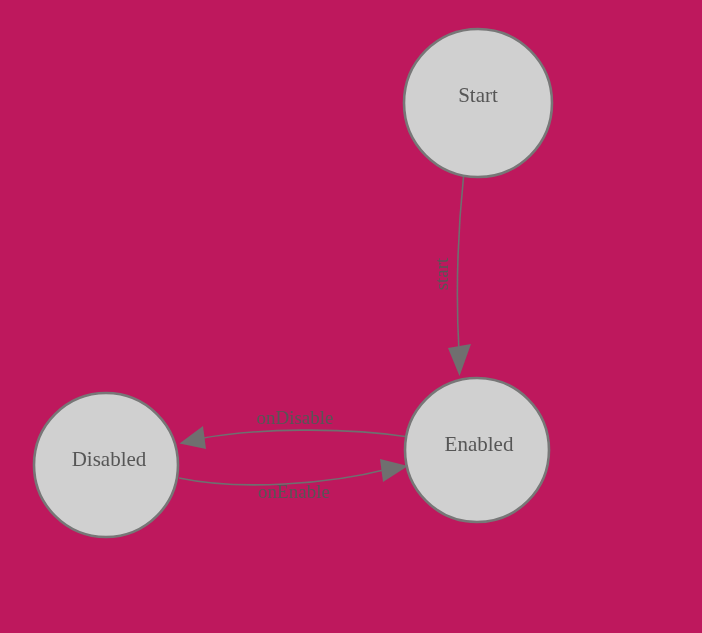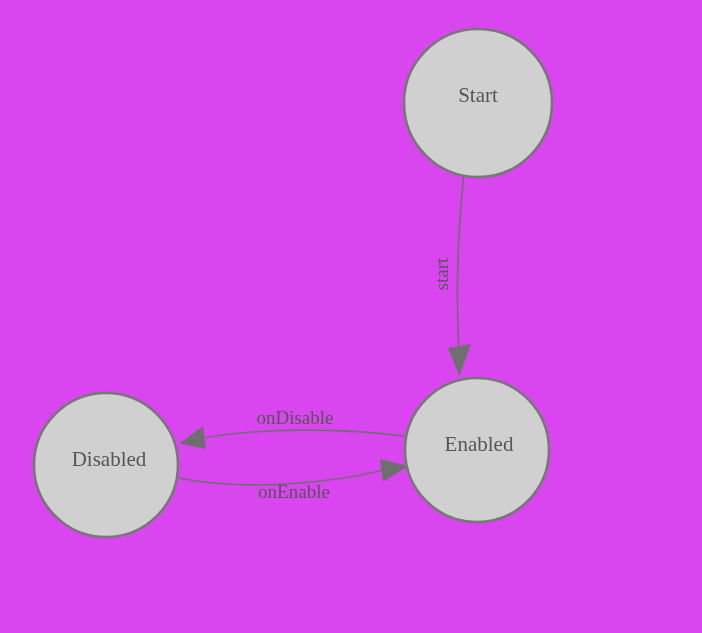--- a/index.html
+++ b/index.html
@@ -10,21 +10,21 @@
   body {
     width: 702px;
     height: 633px;
     overflow: hidden;
     font-family: "Liberation Serif", "DejaVu Serif", serif;
   }
   #diagram-canvas {
     position: relative;
     width: 702px;
     height: 633px;
-    background: #d946ef;
+    background: #be185d;
   }
   #diagram-svg {
     position: absolute;
     top: 0;
     left: 0;
     width: 702px;
     height: 633px;
   }
   .node-circle {
     fill: #d0d0d0;

